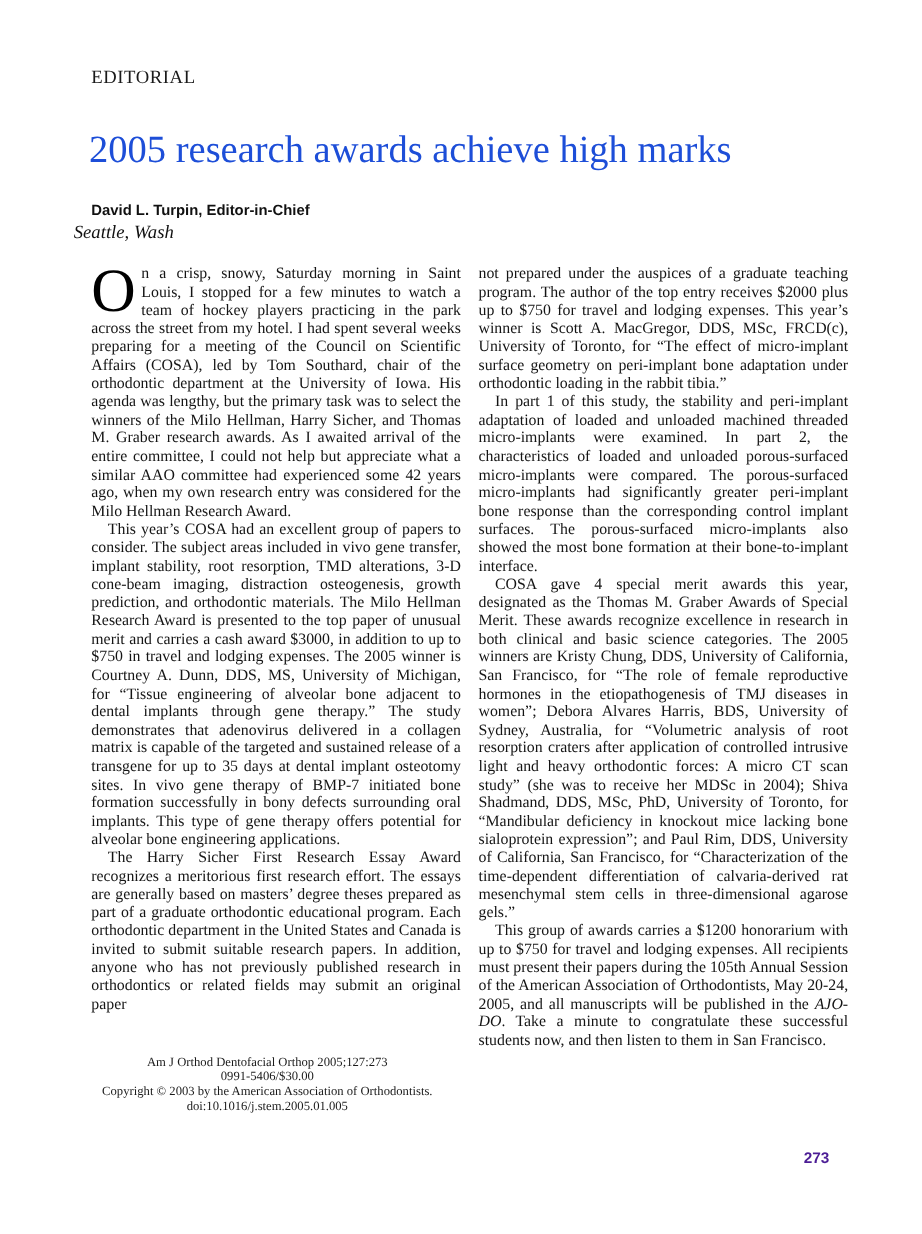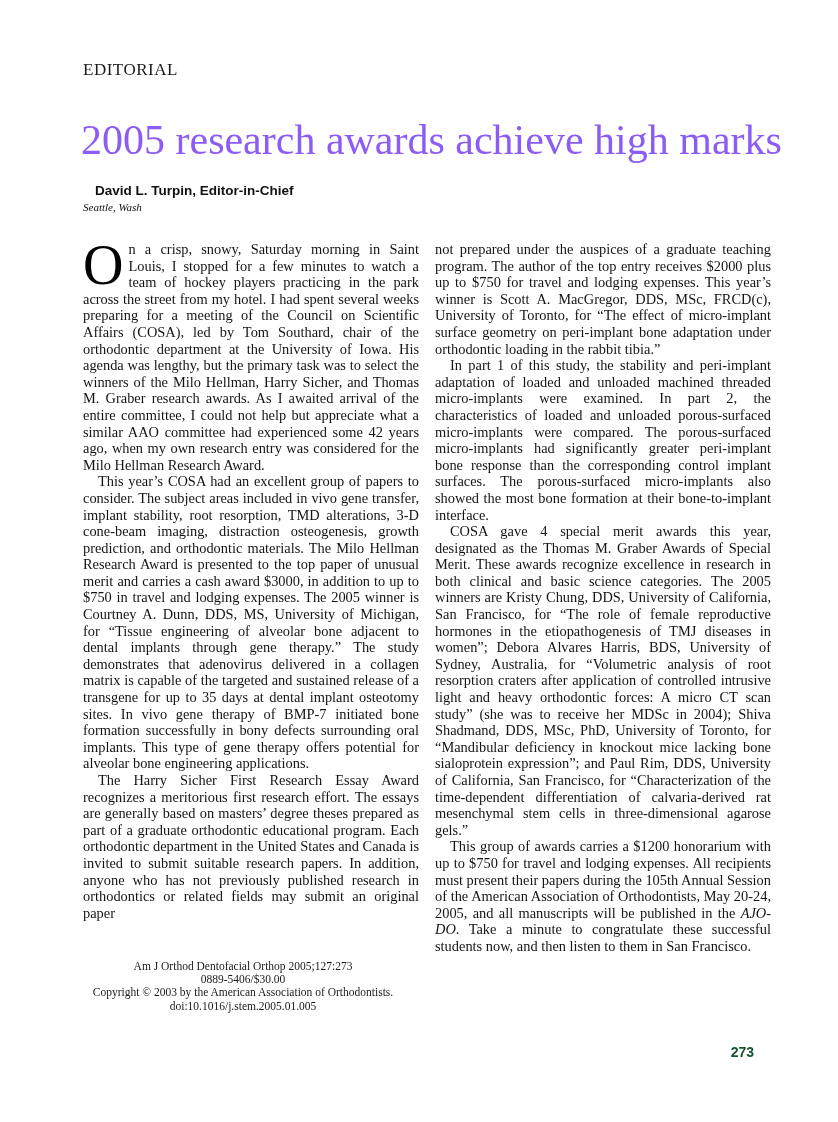--- a/index.html
+++ b/index.html
@@ -22,41 +22,40 @@
     top: 60px;
     font-size: 17px;
     letter-spacing: 0.5px;
     color: #1a1a1a;
   }
   .title {
     position: absolute;
     left: 81px;
     top: 116px;
     margin: 0;
-    font-size: 42px;
+    font-size: 35px;
     font-weight: normal;
-    color: #8b5cf6;
+    color: #1d4ed8;
     white-space: nowrap;
   }
   .byline {
     position: absolute;
     left: 83px;
     top: 183px;
     font-family: "Liberation Sans", sans-serif;
     font-weight: bold;
     font-size: 13.5px;
     color: #111111;
-    margin-left: 12px;
   }
   .byline-location {
     position: absolute;
-    left: 83px;
+    left: 67px;
     top: 201px;
     font-style: italic;
-    font-size: 11px;
+    font-size: 17px;
     color: #111111;
   }
   .columns {
     position: absolute;
     left: 83px;
     top: 241px;
     width: 688px;
     display: flex;
     gap: 16px;
   }
@@ -91,21 +90,21 @@
     text-align: center;
     color: #1a1a1a;
   }
   .page-number {
     position: absolute;
     right: 84px;
     top: 1044px;
     font-family: "Liberation Sans", sans-serif;
     font-weight: bold;
     font-size: 14px;
-    color: #14532d;
+    color: #4c1d95;
   }
 </style>
 </head>
 <body>
 
 <div class="page">
 
   <div class="kicker">EDITORIAL</div>
 
   <h1 class="title">2005 research awards achieve high marks</h1>
@@ -126,20 +125,20 @@
       <p>not prepared under the auspices of a graduate teaching program. The author of the top entry receives $2000 plus up to $750 for travel and lodging expenses. This year’s winner is Scott A. MacGregor, DDS, MSc, FRCD(c), University of Toronto, for “The effect of micro-implant surface geometry on peri-implant bone adaptation under orthodontic loading in the rabbit tibia.”</p>
       <p class="indent">In part 1 of this study, the stability and peri-implant adaptation of loaded and unloaded machined threaded micro-implants were examined. In part 2, the characteristics of loaded and unloaded porous-surfaced micro-implants were compared. The porous-surfaced micro-implants had significantly greater peri-implant bone response than the corresponding control implant surfaces. The porous-surfaced micro-implants also showed the most bone formation at their bone-to-implant interface.</p>
       <p class="indent">COSA gave 4 special merit awards this year, designated as the Thomas M. Graber Awards of Special Merit. These awards recognize excellence in research in both clinical and basic science categories. The 2005 winners are Kristy Chung, DDS, University of California, San Francisco, for “The role of female reproductive hormones in the etiopathogenesis of TMJ diseases in women”; Debora Alvares Harris, BDS, University of Sydney, Australia, for “Volumetric analysis of root resorption craters after application of controlled intrusive light and heavy orthodontic forces: A micro CT scan study” (she was to receive her MDSc in 2004); Shiva Shadmand, DDS, MSc, PhD, University of Toronto, for “Mandibular deficiency in knockout mice lacking bone sialoprotein expression”; and Paul Rim, DDS, University of California, San Francisco, for “Characterization of the time-dependent differentiation of calvaria-derived rat mesenchymal stem cells in three-dimensional agarose gels.”</p>
       <p class="indent"><span>This group of awards carries a $1200 honorarium with up to $750 for travel and lodging expenses. All recipients must present their papers during the 105th Annual Session of the American Association of Orthodontists, May 20-24, 2005, and all manuscripts will be published in the </span><i>AJO-DO</i><span>. Take a minute to congratulate these successful students now, and then listen to them in San Francisco.</span></p>
     </div>
 
   </div>
 
   <div class="footnote">
     <div>Am J Orthod Dentofacial Orthop 2005;127:273</div>
-    <div>0889-5406/$30.00</div>
+    <div>0991-5406/$30.00</div>
     <div>Copyright © 2003 by the American Association of Orthodontists.</div>
     <div>doi:10.1016/j.stem.2005.01.005</div>
   </div>
 
   <div class="page-number">273</div>
 
 </div>
 
 </body></html>

